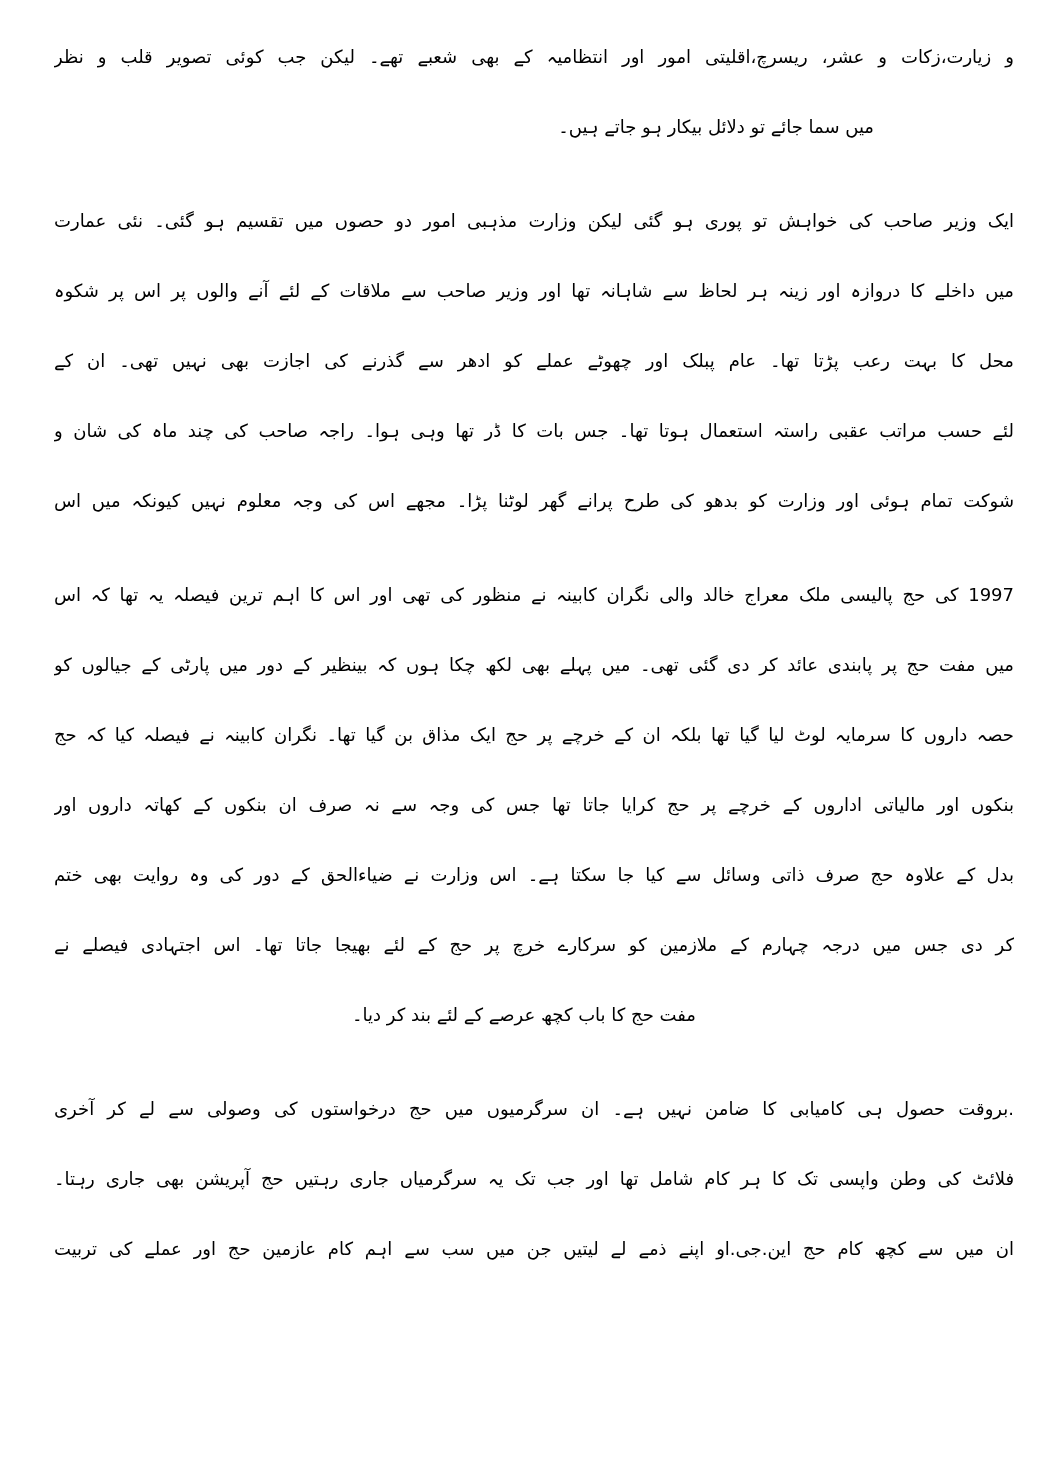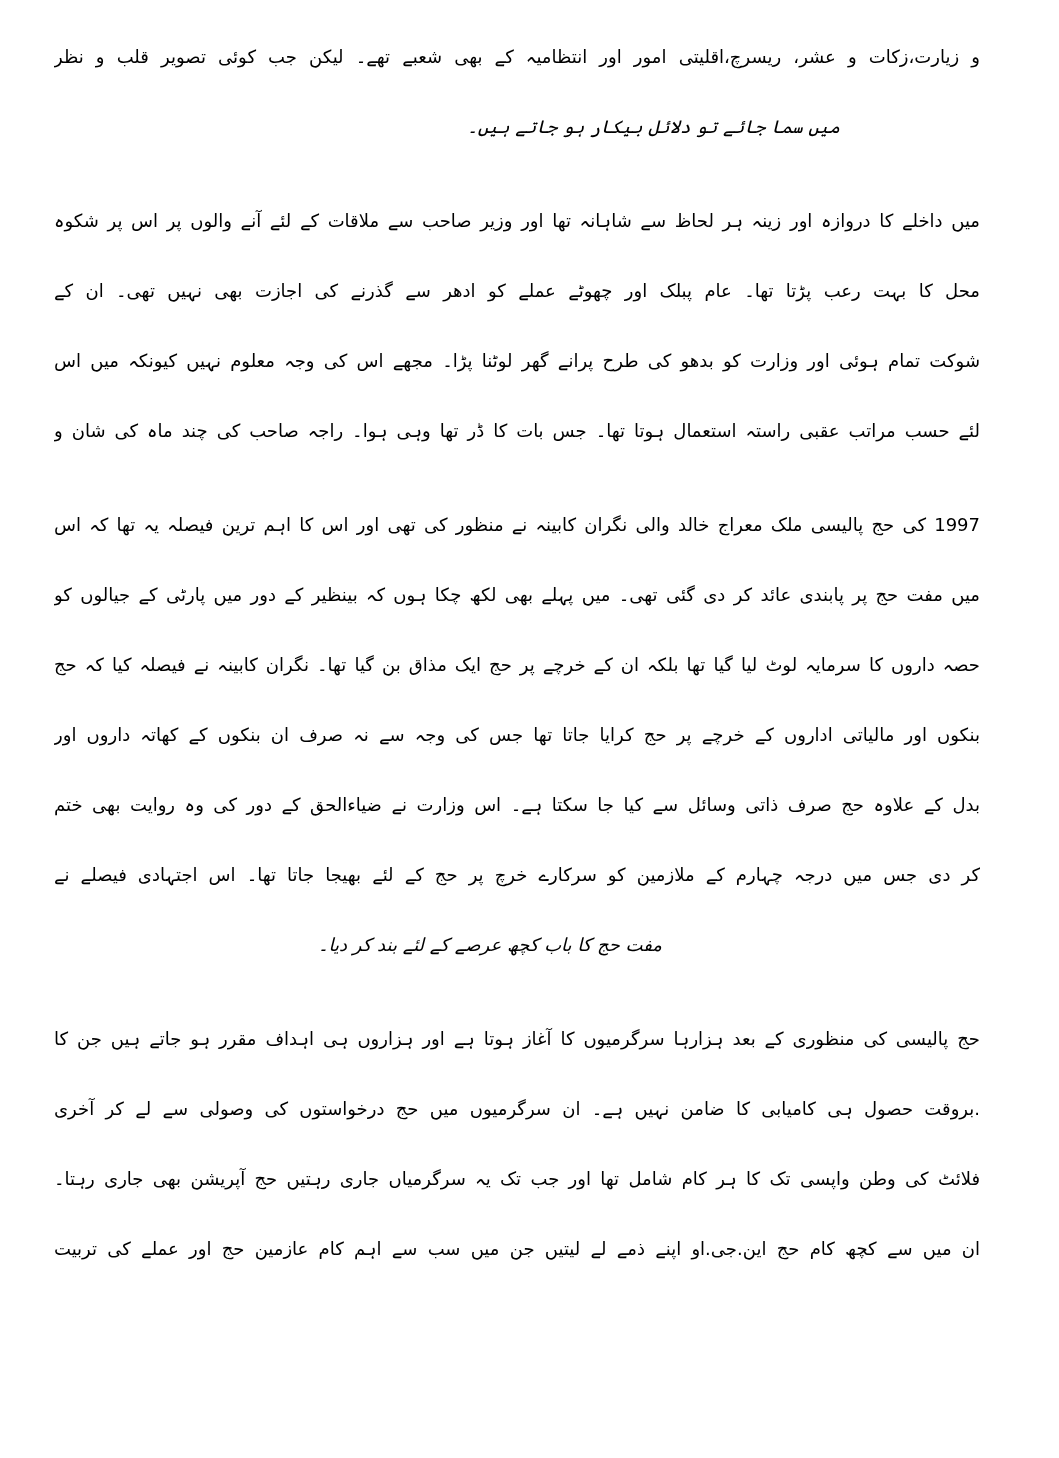--- a/index.html
+++ b/index.html
@@ -7,68 +7,68 @@
   body {
     width: 1059px;
     height: 1458px;
     background: #ffffff;
     overflow: hidden;
     font-family: "DejaVu Sans", sans-serif;
   }
   .page {
     width: 1059px;
     height: 1353px;
-    padding: 22px 79px 0 54px;
+    padding: 22px 45px 0 54px;
     direction: rtl;
     color: #000000;
   }
   .para { margin: 0 0 24px 0; }
   .line {
     font-size: 18px;
     line-height: 70px;
     white-space: nowrap;
     overflow: hidden;
     color: #000000;
   }
   
   .full {
     white-space: normal;
     text-align: justify;
     text-align-last: justify;
   }
   
-  .last { text-align: right; font-style: italic; }
+  .last { text-align: right; }
 </style>
 </head>
 <body>
 
 <div class="page">
 
   <div class="para">
     <div class="line full">و زیارت،زکات و عشر، ریسرچ،اقلیتی امور اور انتظامیہ کے بھی شعبے تھے۔ لیکن جب کوئی تصویر قلب و نظر</div>
     <div class="line last" style="padding-right:140px">میں سما جائے تو دلائل بیکار ہو جاتے ہیں۔</div>
   </div>
 
   <div class="para">
+    <div class="line full">ایک وزیر صاحب کی خواہش تو پوری ہو گئی لیکن وزارت مذہبی امور دو حصوں میں تقسیم ہو گئی۔ نئی عمارت</div>
     <div class="line full">میں داخلے کا دروازہ اور زینہ ہر لحاظ سے شاہانہ تھا اور وزیر صاحب سے ملاقات کے لئے آنے والوں پر اس پر شکوہ</div>
     <div class="line full">محل کا بہت رعب پڑتا تھا۔ عام پبلک اور چھوٹے عملے کو ادھر سے گذرنے کی اجازت بھی نہیں تھی۔ ان کے</div>
+    <div class="line full">لئے حسب مراتب عقبی راستہ استعمال ہوتا تھا۔ جس بات کا ڈر تھا وہی ہوا۔ راجہ صاحب کی چند ماہ کی شان و</div>
     <div class="line full">شوکت تمام ہوئی اور وزارت کو بدھو کی طرح پرانے گھر لوٹنا پڑا۔ مجھے اس کی وجہ معلوم نہیں کیونکہ میں اس</div>
-    <div class="line full">لئے حسب مراتب عقبی راستہ استعمال ہوتا تھا۔ جس بات کا ڈر تھا وہی ہوا۔ راجہ صاحب کی چند ماہ کی شان و</div>
   </div>
 
   <div class="para">
     <div class="line full">1997 کی حج پالیسی ملک معراج خالد والی نگران کابینہ نے منظور کی تھی اور اس کا اہم ترین فیصلہ یہ تھا کہ اس</div>
     <div class="line full">میں مفت حج پر پابندی عائد کر دی گئی تھی۔ میں پہلے بھی لکھ چکا ہوں کہ بینظیر کے دور میں پارٹی کے جیالوں کو</div>
     <div class="line full">حصہ داروں کا سرمایہ لوٹ لیا گیا تھا بلکہ ان کے خرچے پر حج ایک مذاق بن گیا تھا۔ نگران کابینہ نے فیصلہ کیا کہ حج</div>
     <div class="line full">بنکوں اور مالیاتی اداروں کے خرچے پر حج کرایا جاتا تھا جس کی وجہ سے نہ صرف ان بنکوں کے کھاتہ داروں اور</div>
     <div class="line full">بدل کے علاوہ حج صرف ذاتی وسائل سے کیا جا سکتا ہے۔ اس وزارت نے ضیاءالحق کے دور کی وہ روایت بھی ختم</div>
     <div class="line full">کر دی جس میں درجہ چہارم کے ملازمین کو سرکارے خرچ پر حج کے لئے بھیجا جاتا تھا۔ اس اجتہادی فیصلے نے</div>
     <div class="line last" style="padding-right:318px">مفت حج کا باب کچھ عرصے کے لئے بند کر دیا۔</div>
   </div>
 
   <div class="para">
-    <div class="line full">حج پالیسی کی منظوری کے بعد ہزارہا سرگرمیوں کا آغاز ہوتا ہے اور ہزاروں ہی اہداف مقرر ہو جاتے ہیں جن کا</div>
     <div class="line full">.بروقت حصول ہی کامیابی کا ضامن نہیں ہے۔ ان سرگرمیوں میں حج درخواستوں کی وصولی سے لے کر آخری</div>
     <div class="line full">فلائٹ کی وطن واپسی تک کا ہر کام شامل تھا اور جب تک یہ سرگرمیاں جاری رہتیں حج آپریشن بھی جاری رہتا۔</div>
     <div class="line full">ان میں سے کچھ کام حج این.جی.او اپنے ذمے لے لیتیں جن میں سب سے اہم کام عازمین حج اور عملے کی تربیت</div>
   </div>
 
 </div>
 
 </body></html>

